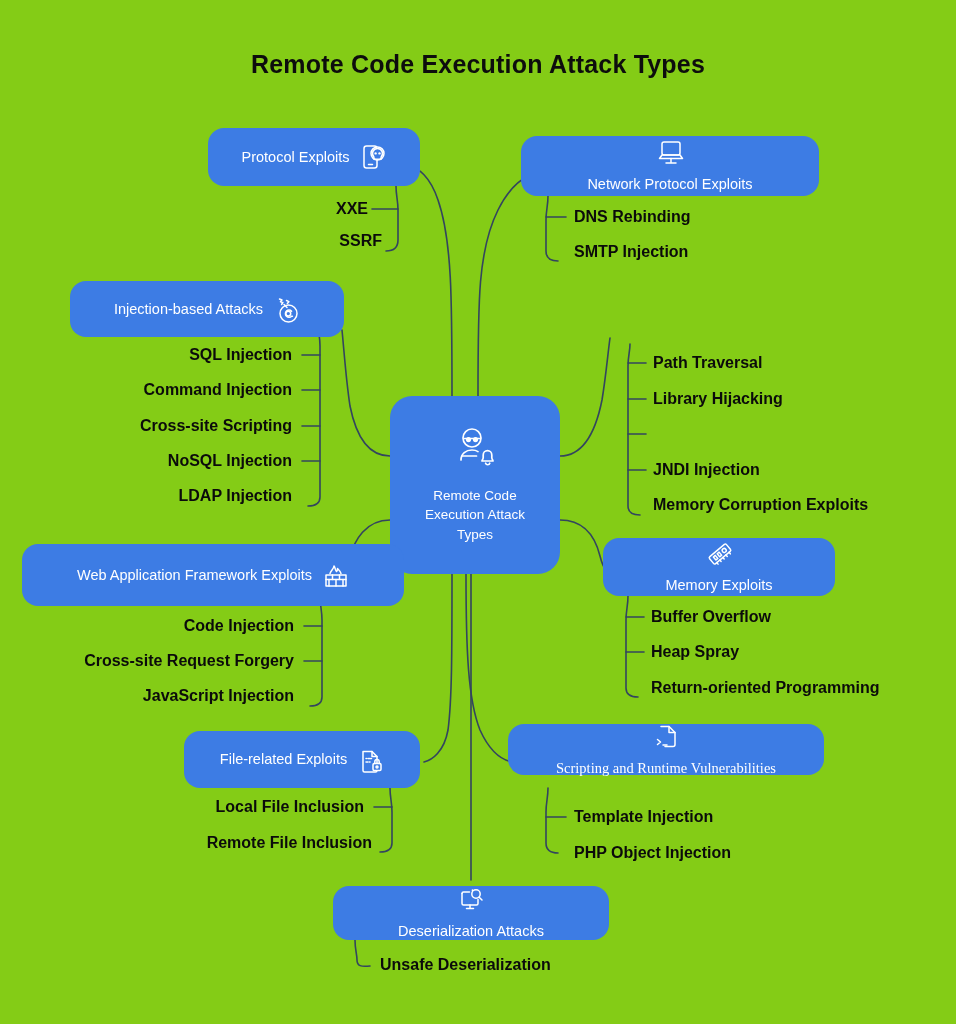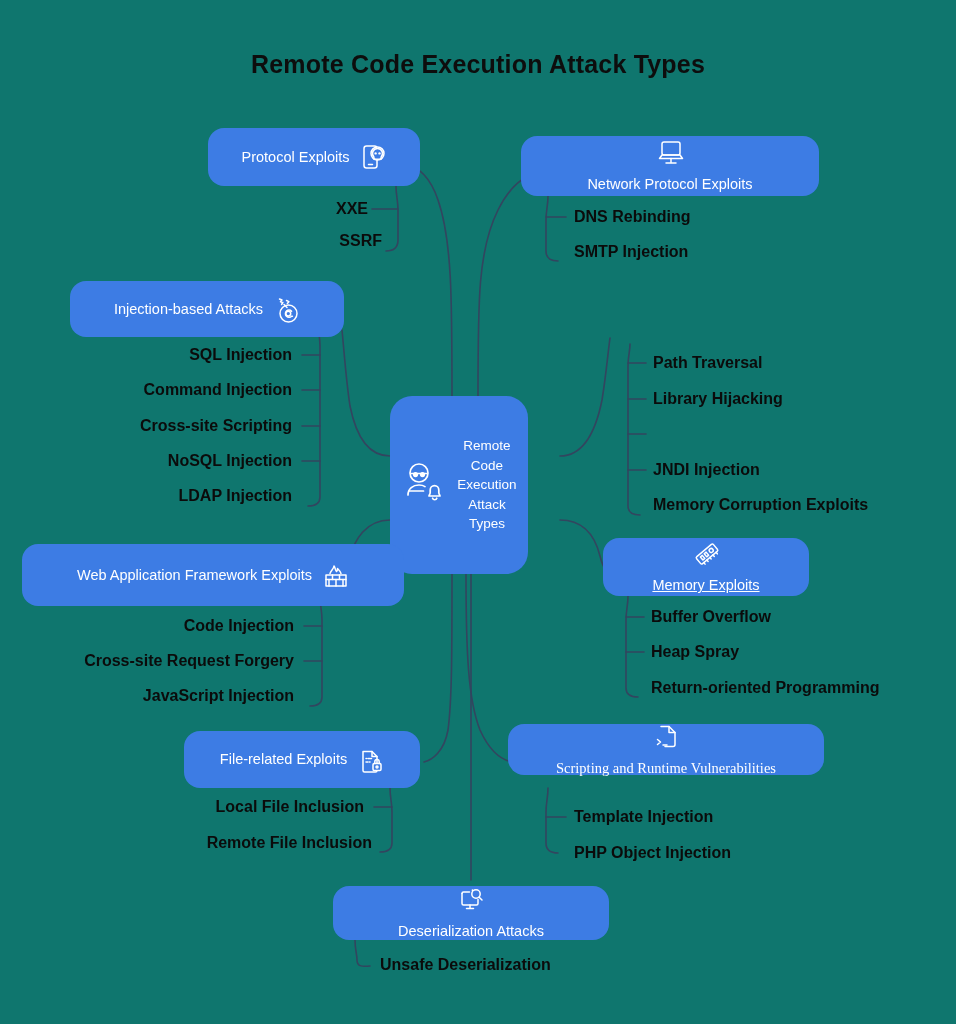--- a/index.html
+++ b/index.html
@@ -4,21 +4,21 @@
 <style>
   html, body {
     margin: 0;
     padding: 0;
     background: #4a7050;
   }
   #canvas {
     position: relative;
     width: 956px;
     height: 1024px;
-    background: #0f766e;
+    background: #84cc16;
     overflow: hidden;
     font-family: "Liberation Sans", sans-serif;
   }
   #edges {
     position: absolute;
     left: 0; top: 0;
     width: 956px;
     height: 1024px;
     pointer-events: none;
   }
@@ -57,26 +57,26 @@
     width: 28px;
     height: 28px;
   }
   .node.icon-left { flex-direction: column; }
   .node.icon-right { flex-direction: row-reverse; }
 
   #center-node {
     position: absolute;
     left: 390px;
     top: 396px;
-    width: 138px;
+    width: 170px;
     height: 178px;
     background: #3d7ce4;
     border-radius: 22px;
     display: flex;
-    flex-direction: row;
+    flex-direction: column;
     align-items: center;
     justify-content: center;
     gap: 12px;
     box-sizing: border-box;
     padding: 10px;
   }
   #center-node .label {
     font-size: 13.5px;
     color: #ffffff;
     text-align: center;
@@ -242,21 +242,21 @@
         <path d="M22 18.5 v6.5"></path>
         <path d="M9 12.5 c1 -3.5 3.5 -4 4 -7.5 1.5 2 1 4 2.5 5.5 1 -1 1 -2 1 -3 1.5 1.5 3 3 3.5 5"></path>
       </svg>
     </span>
     <span class="label">Web Application Framework Exploits</span>
   </div>
   <div class="leaf r" style="left:294px; top:626px;">Code Injection</div>
   <div class="leaf r" style="left:294px; top:661px;">Cross-site Request Forgery</div>
   <div class="leaf r" style="left:294px; top:696px;">JavaScript Injection</div>
 
-  <div class="node icon-left" style="left:603px; top:538px; width:206px; height:58px;text-decoration:underline;">
+  <div class="node icon-left" style="left:603px; top:538px; width:232px; height:58px;">
     <span class="ico">
       <svg width="30" height="30" viewBox="0 0 30 30" fill="none" stroke="#ffffff" stroke-width="1.5" stroke-linecap="round" stroke-linejoin="round">
         <g transform="rotate(-40 15 15)">
           <rect x="4" y="10.5" width="22" height="9" rx="1.5"></rect>
           <path d="M8 13 h2.5 v4 h-2.5 z"></path>
           <path d="M13 13 h2.5 v4 h-2.5 z"></path>
           <circle cx="20.5" cy="15" r="2"></circle>
           <path d="M7 19.5 v2"></path>
           <path d="M11 19.5 v2"></path>
           <path d="M15 19.5 v2"></path>

